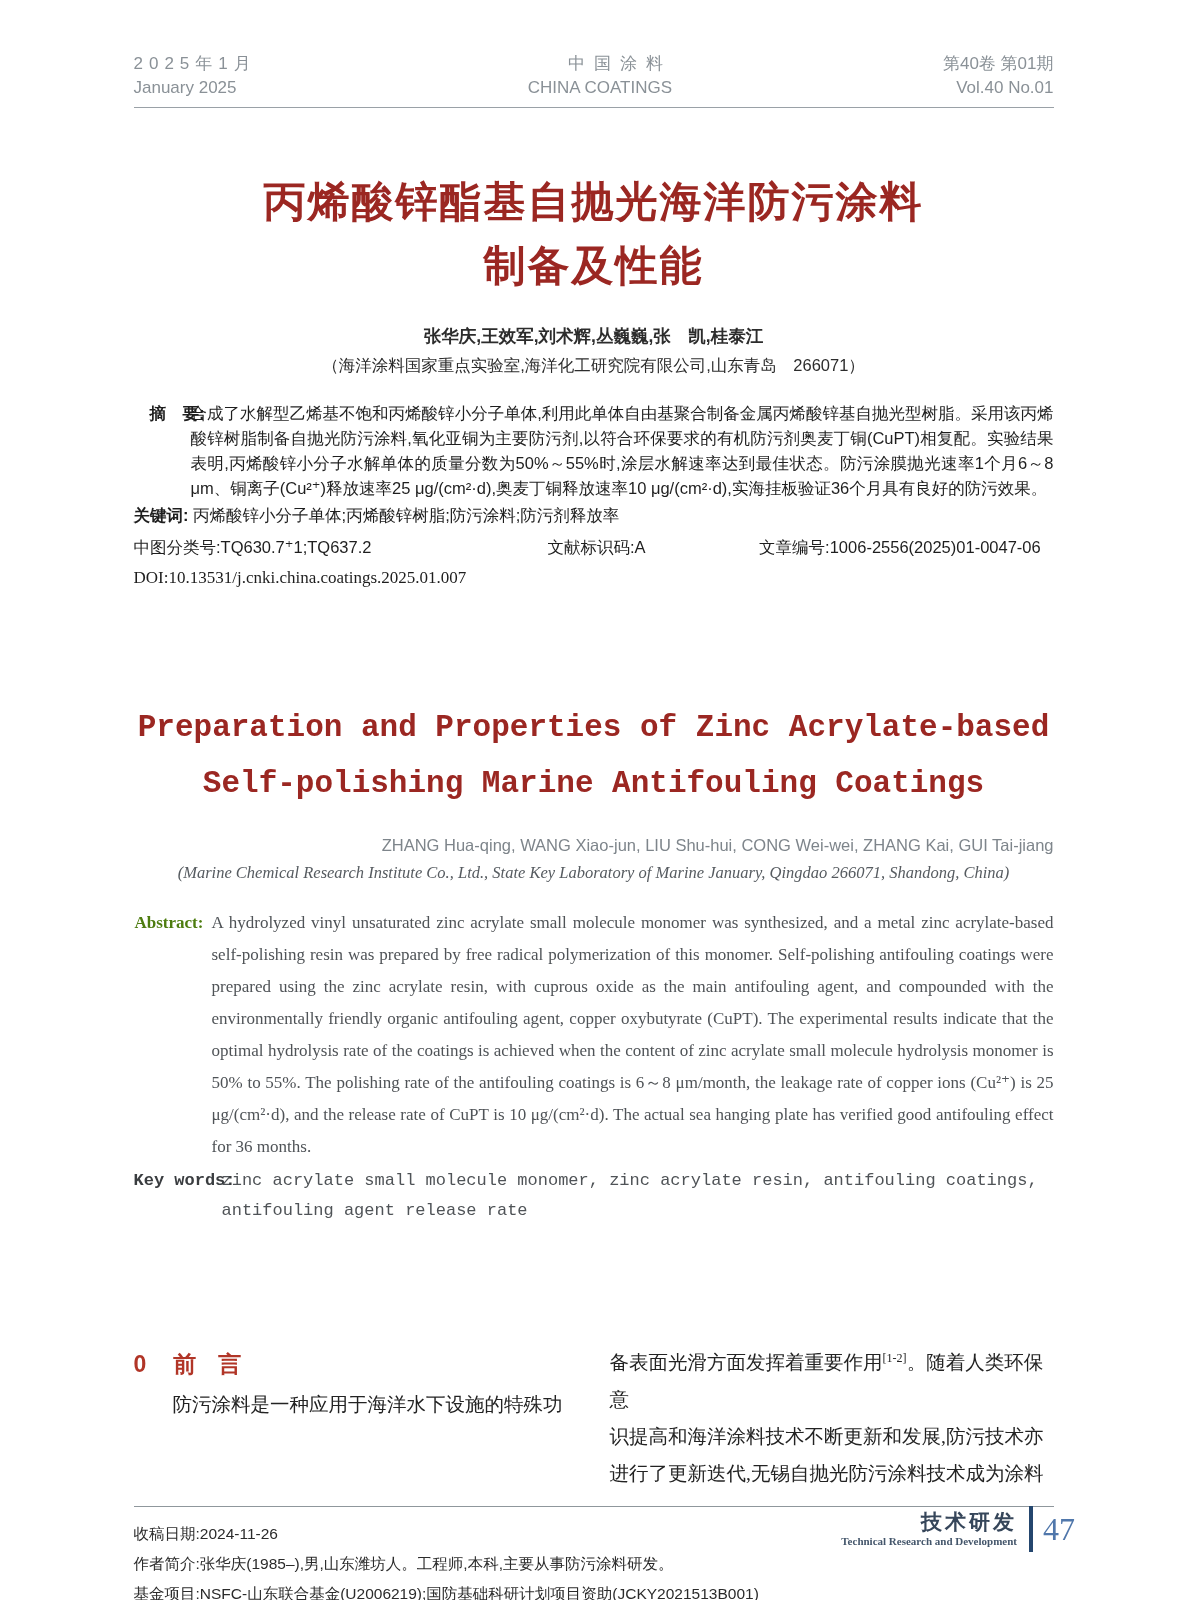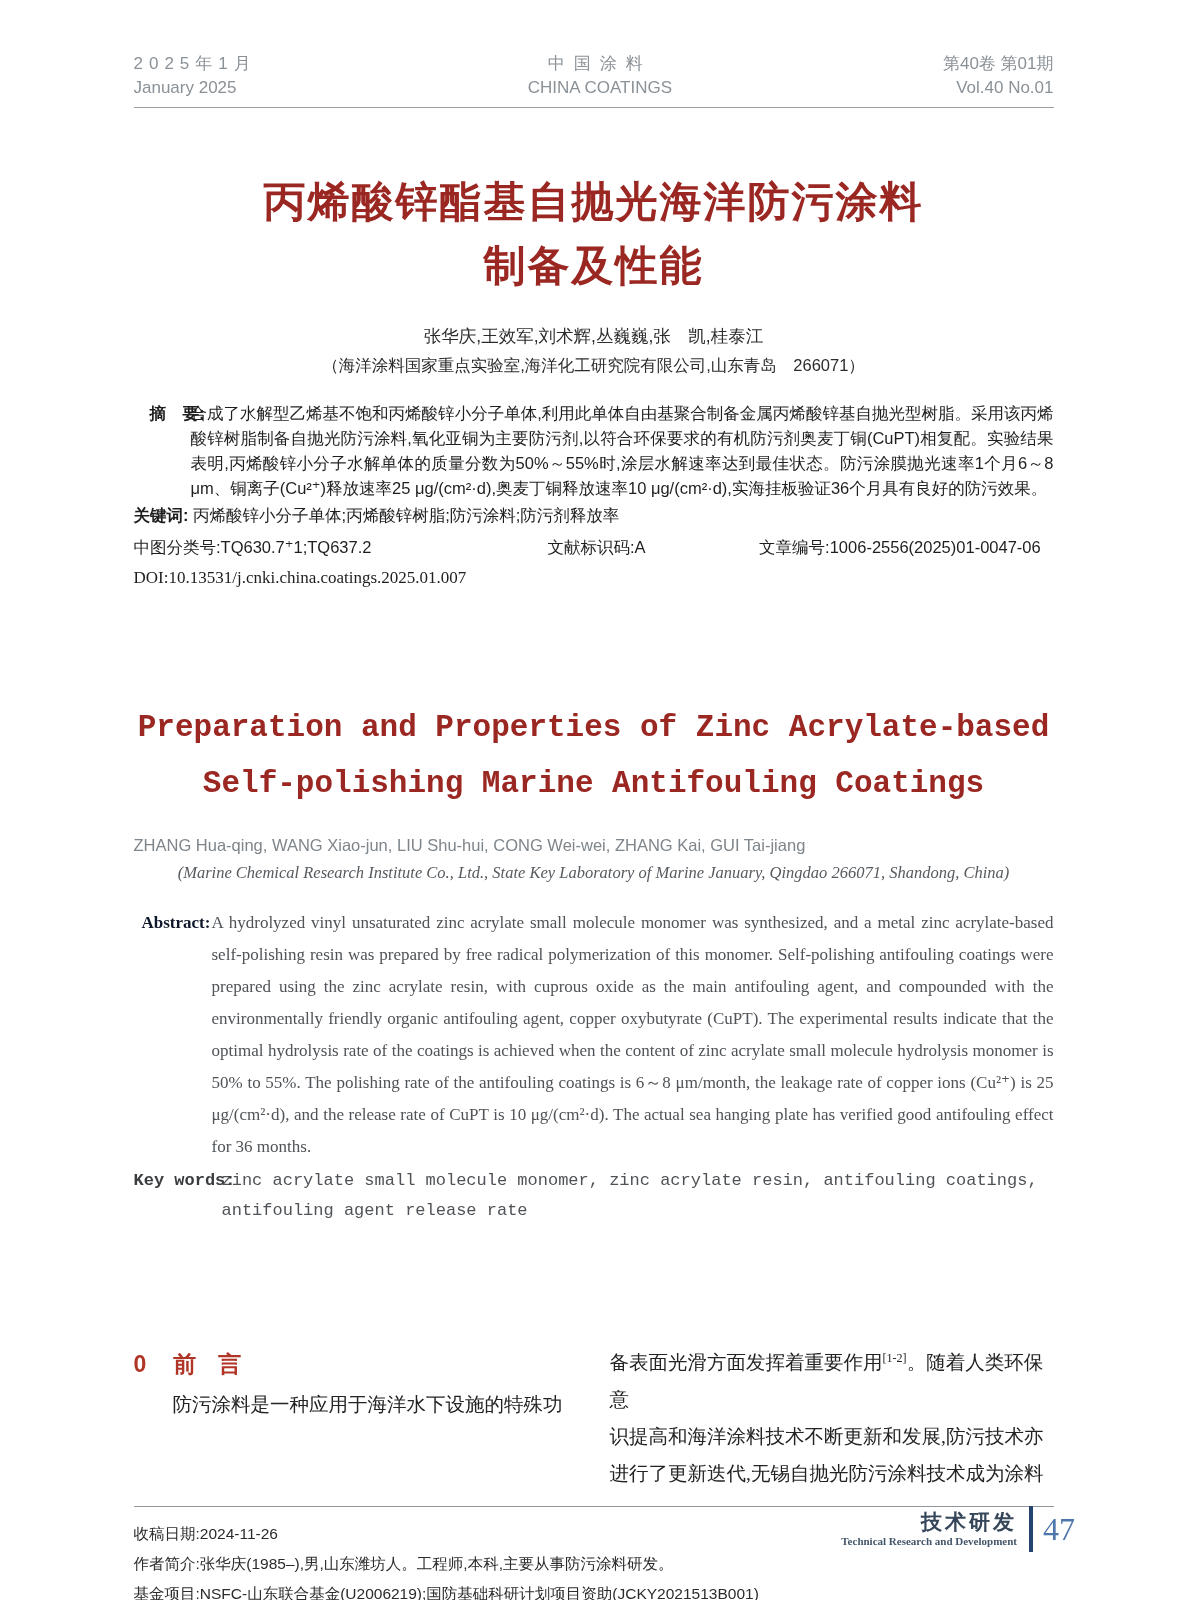--- a/index.html
+++ b/index.html
@@ -10,31 +10,31 @@
   }
   .page{position:relative;width:920px;margin:0 auto;padding-top:52px;}
 
   
   .jheader{
     display:flex;justify-content:space-between;align-items:flex-end;
     color:#8a9197;font-size:17px;line-height:24px;
     border-bottom:1.5px solid #9aa1a7;padding-bottom:7px;
   }
   .jheader .col{display:flex;flex-direction:column;}
-  .jheader .c{text-align:center;}
+  .jheader .c{text-align:right;}
   .jheader .r{text-align:right;}
   .jheader .cn{letter-spacing:6px;}
   .jheader .c .cn{letter-spacing:9px;}
 
   
   .title-cn{
     margin-top:62px;text-align:center;color:#9b2722;font-weight:bold;
     font-size:42px;line-height:64px;letter-spacing:2px;
   }
-  .authors-cn{margin-top:26px;text-align:center;font-size:17.5px;color:#2c2c2c;}
+  .authors-cn{margin-top:26px;text-align:center;font-size:17.5px;color:#2c2c2c;font-weight:bold;}
   .affil-cn{margin-top:7px;text-align:center;font-size:16.5px;color:#2c2c2c;}
 
   
   .abstract-cn{
     position:relative;margin-top:24px;padding-left:57px;
     font-size:16.5px;line-height:25px;color:#1e1e1e;text-align:justify;
   }
   .abstract-cn .lbl{position:absolute;left:16px;top:0;font-weight:bold;}
   .kw-cn{margin-top:2px;font-size:16.5px;line-height:25px;color:#1e1e1e;}
   .kw-cn .lbl{font-weight:bold;}
@@ -45,33 +45,33 @@
     margin-top:9px;font-size:17px;color:#1e1e1e;
     font-family:"Liberation Serif","DejaVu Serif",serif;
   }
 
   
   .title-en{
     margin-top:112px;text-align:center;color:#9b2722;font-weight:bold;
     font-size:31px;line-height:56px;
     font-family:Liberation Mono, monospace;
   }
-  .authors-en{margin-top:24px;text-align:left;font-size:16.5px;color:#7e858b;}
+  .authors-en{margin-top:24px;text-align:right;font-size:16.5px;color:#7e858b;}
   .affil-en{
     margin-top:8px;text-align:center;font-size:16.5px;color:#565b60;
     font-style:italic;font-family:"Liberation Serif","DejaVu Serif",serif;
   }
 
   
   .abstract-en{
     position:relative;margin-top:24px;padding-left:78px;
     font-size:17px;line-height:32px;color:#4f5357;text-align:justify;
     font-family:"Liberation Serif","DejaVu Serif",serif;
   }
-  .abstract-en .lbl{position:absolute;left:8px;top:0;font-weight:bold;color:#0f172a;}
+  .abstract-en .lbl{position:absolute;left:1px;top:0;font-weight:bold;color:#4d7c0f;}
   .kw-en{
     position:relative;margin-top:3px;padding-left:88px;
     font-size:17px;line-height:30px;color:#4f5357;
     font-family:Liberation Mono, monospace;
   }
   .kw-en .lbl{position:absolute;left:0;top:0;font-weight:bold;color:#3a3d40;}
 
   
   .intro{display:flex;gap:32px;margin-top:118px;}
   .intro .col{width:444px;font-family:"Liberation Serif","DejaVu Serif",serif;

